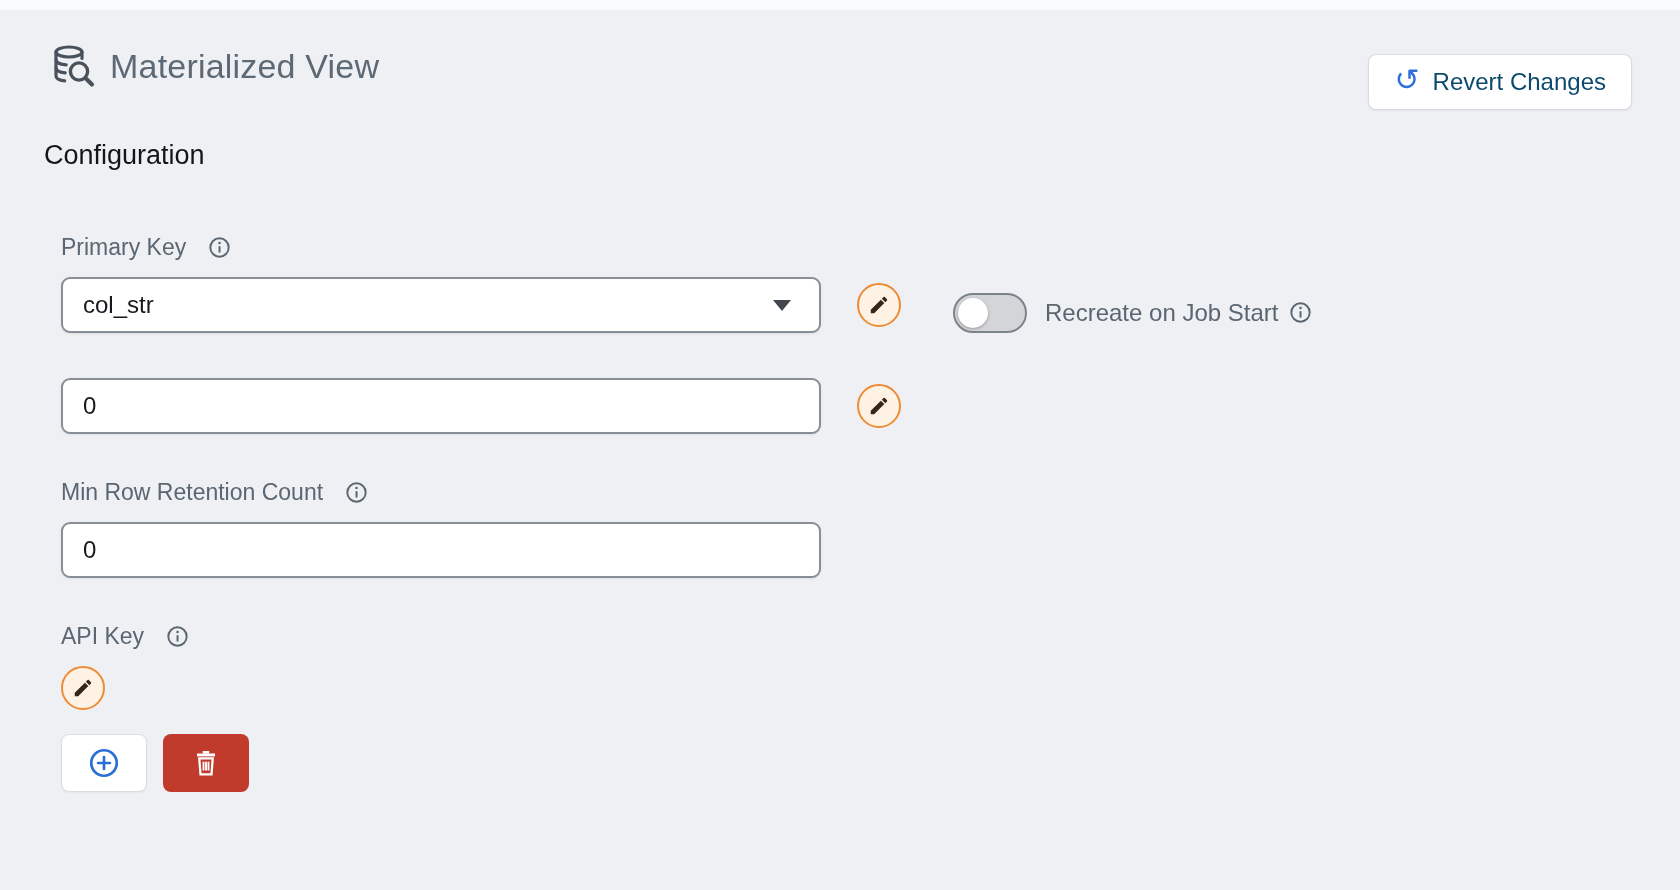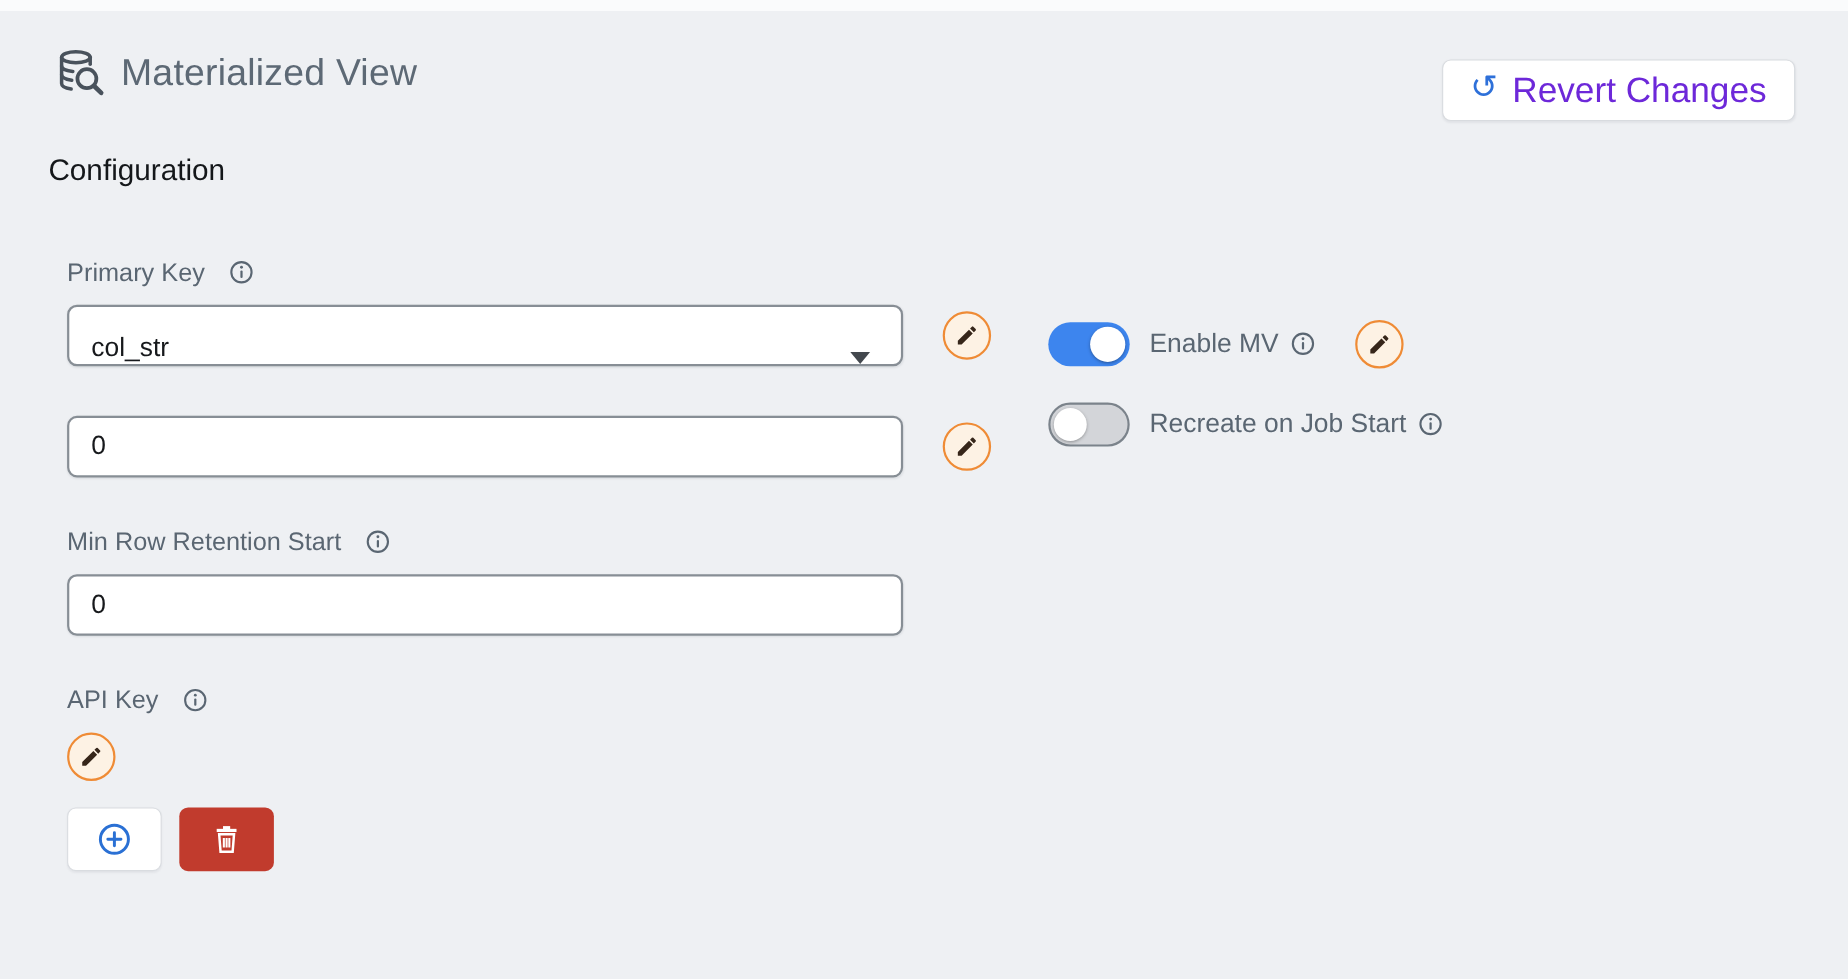--- a/index.html
+++ b/index.html
@@ -16,35 +16,35 @@
   
   .header-left { position:absolute; left:48px; top:42px; display:flex; align-items:center; gap:14px; }
   .page-title { font-size:34px; color:#5d6975; font-weight:400; letter-spacing:.2px; }
   .revert-btn {
     position:absolute; right:48px; top:54px; height:56px;
     display:flex; align-items:center; gap:13px; padding:0 25px;
     background:#ffffff; border:1px solid #d8dbdf; border-radius:8px;
     box-shadow:0 1px 2px rgba(16,24,40,.06); cursor:pointer;
   }
   .revert-btn .revert-glyph { font-size:30px; line-height:1; color:#2e70d9; transform:translateY(-2px); }
-  .revert-btn .revert-label { font-size:32px; color:#6d28d9; font-weight:500; }
+  .revert-btn .revert-label { font-size:24px; color:#0c4a6e; font-weight:500; }
 
   
   .section-heading { position:absolute; left:44px; top:140px; font-size:27px; font-weight:500; color:#14171a; }
 
   
   .fields-col { position:absolute; left:61px; top:234px; width:860px; }
   .field-group { margin-bottom:45px; }
   .field-label-row { display:flex; align-items:center; gap:22px; margin-bottom:16px; }
   .field-label { font-size:23px; color:#5a6672; }
   .control-row { display:flex; align-items:center; gap:36px; }
   .control {
     width:760px; height:56px; background:#fff;
     border:2px solid #878e95; border-radius:9px;
-    display:flex; align-items:flex-end; padding:0 20px;
+    display:flex; align-items:center; padding:0 20px;
     font-size:24px; color:#17191c;
     box-shadow:0 1px 2px rgba(16,24,40,.08);
   }
   .select-control { justify-content:space-between; cursor:pointer; }
   .caret { width:0; height:0; border-left:9px solid transparent; border-right:9px solid transparent; border-top:11px solid #43484e; margin-right:8px; }
   input.control { outline:none; }
 
   
   .pencil-btn {
     width:44px; height:44px; border-radius:50%; flex:0 0 auto;
@@ -141,21 +141,21 @@
             <svg class="icon-svg" width="22" height="22" viewBox="0 0 24 24">
               <path fill="#36261a" d="M3 17.25V21h3.75L17.81 9.94l-3.75-3.75L3 17.25zM20.71 7.04c.39-.39.39-1.02 0-1.41l-2.34-2.34a.9959.9959 0 0 0-1.41 0l-1.83 1.83 3.75 3.75 1.83-1.83z"></path>
             </svg>
           </span>
         </button>
       </div>
     </div>
 
     <div class="field-group">
       <div class="field-label-row">
-        <span class="field-label">Min Row Retention Start</span>
+        <span class="field-label">Min Row Retention Count</span>
         <span>
           <svg class="icon-svg" width="23" height="23" viewBox="0 0 24 24" fill="none">
             <circle cx="12" cy="12" r="9.6" stroke="#5a6672" stroke-width="2"></circle>
             <rect x="11" y="10.4" width="2.1" height="7" rx="1" fill="#5a6672"></rect>
             <circle cx="12.05" cy="7.3" r="1.35" fill="#5a6672"></circle>
           </svg>
         </span>
       </div>
       <div class="control-row">
         <input class="control" value="0" style="">
@@ -201,40 +201,20 @@
             <path d="M6.6 8.3h10.8l-1 12.7H7.6z" stroke="#ffffff" stroke-width="1.8"></path>
             <path d="M10 11v7M12 11v7M14 11v7" stroke="#ffffff" stroke-width="1.5"></path>
           </svg>
         </span>
       </button>
     </div>
   </div>
 
   <div class="toggles-col">
 
-    <div class="toggle-row">
-      <div class="toggle on">
-        <div class="knob"></div>
-      </div>
-      <span class="toggle-label">Enable MV</span>
-      <span class="info-icon">
-        <svg class="icon-svg" width="23" height="23" viewBox="0 0 24 24" fill="none">
-          <circle cx="12" cy="12" r="9.6" stroke="#5a6672" stroke-width="2"></circle>
-          <rect x="11" y="10.4" width="2.1" height="7" rx="1" fill="#5a6672"></rect>
-          <circle cx="12.05" cy="7.3" r="1.35" fill="#5a6672"></circle>
-        </svg>
-      </span>
-      <button class="pencil-btn">
-        <span>
-          <svg class="icon-svg" width="22" height="22" viewBox="0 0 24 24">
-            <path fill="#36261a" d="M3 17.25V21h3.75L17.81 9.94l-3.75-3.75L3 17.25zM20.71 7.04c.39-.39.39-1.02 0-1.41l-2.34-2.34a.9959.9959 0 0 0-1.41 0l-1.83 1.83 3.75 3.75 1.83-1.83z"></path>
-          </svg>
-        </span>
-      </button>
-    </div>
 
     <div class="toggle-row">
       <div class="toggle off">
         <div class="knob"></div>
       </div>
       <span class="toggle-label">Recreate on Job Start</span>
       <span class="info-icon">
         <svg class="icon-svg" width="23" height="23" viewBox="0 0 24 24" fill="none">
           <circle cx="12" cy="12" r="9.6" stroke="#5a6672" stroke-width="2"></circle>
           <rect x="11" y="10.4" width="2.1" height="7" rx="1" fill="#5a6672"></rect>

